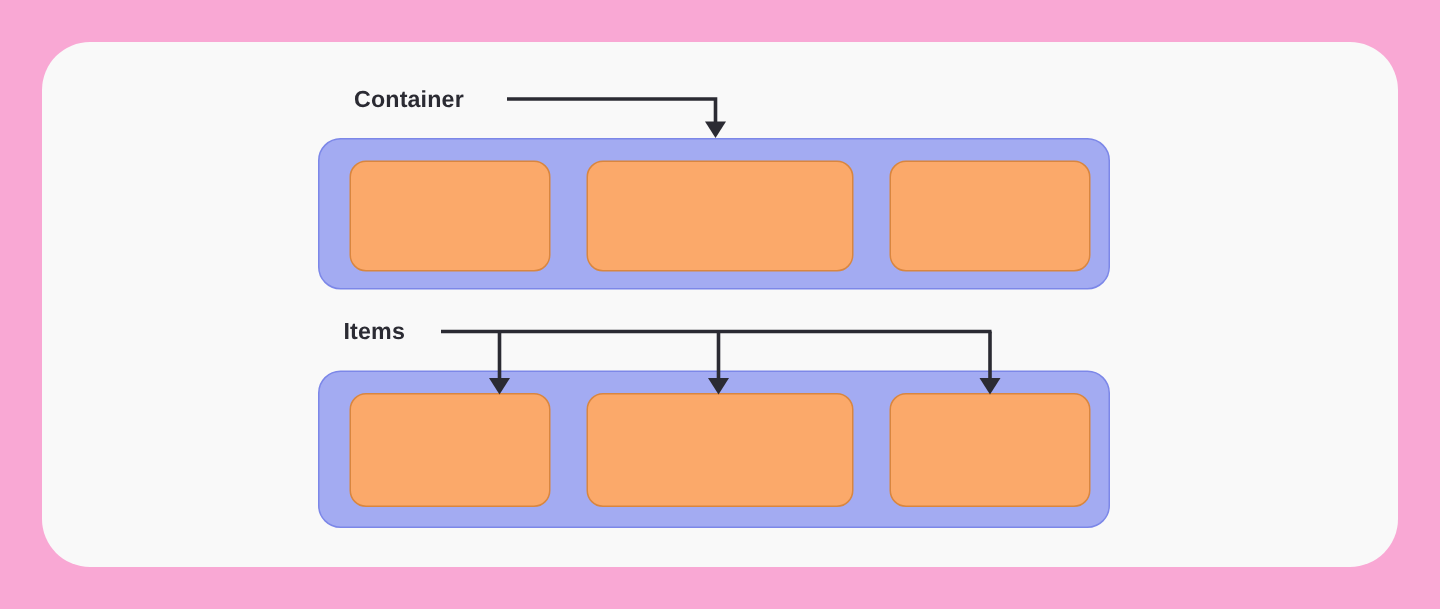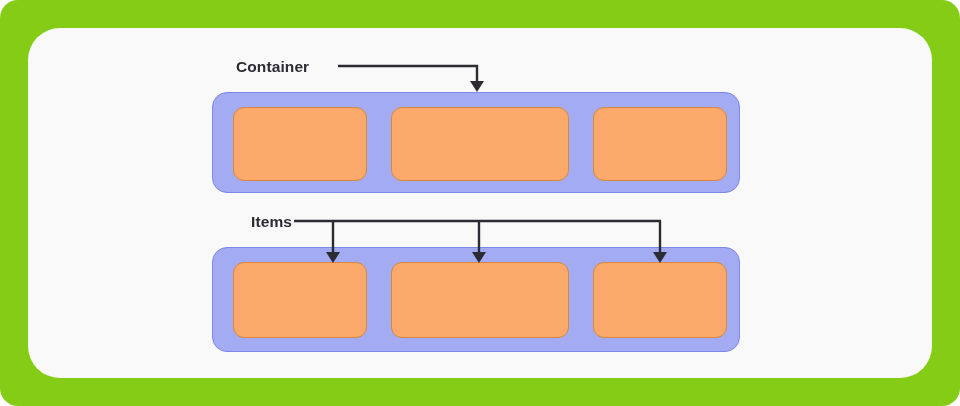--- a/index.html
+++ b/index.html
@@ -10,22 +10,21 @@
   body {
     width: 960px;
     height: 406px;
     font-family: "Liberation Sans", sans-serif;
     overflow: hidden;
   }
   #stage {
     position: relative;
     width: 960px;
     height: 406px;
-    background: #84cc16;
-    border-radius: 18px;
+    background: #f9a8d4;
   }
   #panel {
     position: absolute;
     left: 28px;
     top: 28px;
     width: 904px;
     height: 350px;
     background: #f9f9f9;
     border-radius: 32px;
   }
@@ -64,21 +63,21 @@
   
   .anno-label {
     position: absolute;
     font-size: 15.5px;
     font-weight: bold;
     color: #2b2b33;
     letter-spacing: 0.1px;
     white-space: nowrap;
   }
   #label-container { left: 236px; top: 58px; }
-  #label-items     { left: 251px; top: 213px; }
+  #label-items     { left: 229px; top: 213px; }
 
   
   #anno-svg {
     position: absolute;
     left: 0;
     top: 0;
     width: 960px;
     height: 406px;
     pointer-events: none;
   }

